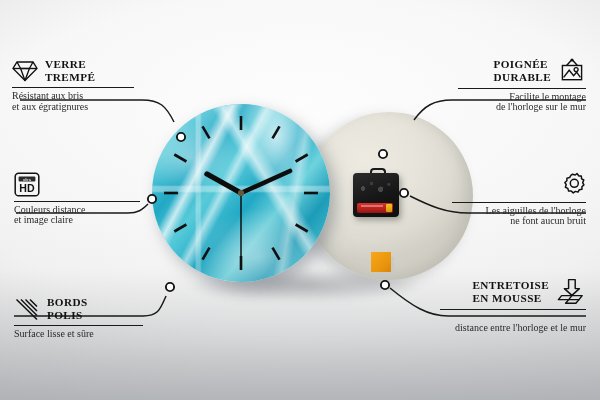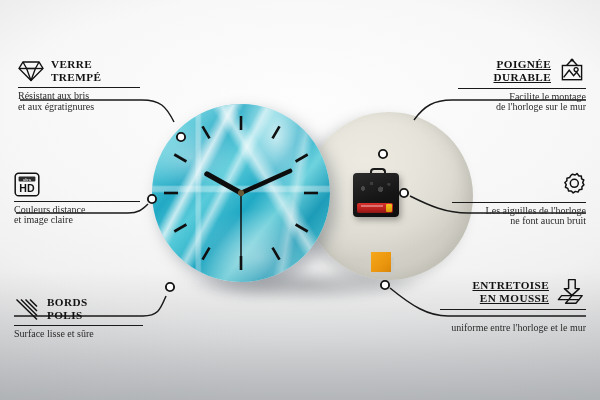--- a/index.html
+++ b/index.html
@@ -92,21 +92,21 @@
   
   .callout{position:absolute;}
   .co-title{display:flex;align-items:center;gap:7px;}
   .co-title .txt{font-weight:bold;font-size:11.2px;letter-spacing:.4px;color:#121212;line-height:12.6px;}
   .co-rule{height:0;border-top:1.4px solid #1a1a1a;margin-top:4px;}
   .co-sub{font-size:10px;line-height:10.4px;color:#2a2a2a;margin-top:3px;}
 
   .left .co-title{justify-content:flex-start;}
   .left .co-title .txt{text-align:left;}
   .right .co-title{justify-content:flex-end;flex-direction:row;}
-  .right .co-title .txt{text-align:right;text-decoration:underline;}
+  .right .co-title .txt{text-align:left;}
   .right .co-sub{text-align:right;}
   .ico{flex:0 0 auto;display:block;}
 
   svg{display:block;overflow:visible;}
   .lines{position:absolute;inset:0;pointer-events:none;}
 </style>
 </head>
 <body>
 
 <div id="stage">
@@ -181,21 +181,21 @@
         <circle cx="181" cy="137" r="4.1"></circle>
         <circle cx="152" cy="199" r="4.1"></circle>
         <circle cx="170" cy="287" r="4.1"></circle>
         <circle cx="383" cy="154" r="4.1"></circle>
         <circle cx="404" cy="193" r="4.1"></circle>
         <circle cx="385" cy="285" r="4.1"></circle>
       </g>
     </svg>
   </div>
 
-  <div class="callout left" style="left:18px;top:58px;width:122px;">
+  <div class="callout left" style="left:12px;top:58px;width:122px;">
     <div class="co-title">
       <span class="ico">
         <svg width="26" height="24" viewBox="0 0 26 24">
           <g fill="none" stroke="#111" stroke-width="1.35">
             <path d="M5,3 H21 L25,9.5 L13,21.5 L1,9.5 Z"></path>
             <path d="M1,9.5 H25"></path>
               <path d="M5,3 L8.6,9.5 L13,21.5"></path>
             <path d="M21,3 L17.4,9.5 L13,21.5"></path>
               <path d="M8.6,9.5 H17.4"></path>
           </g>
@@ -314,17 +314,17 @@
             <path d="M15.9,17.6 L26.2,17.6 L23,21.6 L12.7,21.6 Z"></path>
             <path d="M12.7,21.6 L9.6,25.3 L19.9,25.3 L23,21.6"></path>
             <path d="M15.9,17.6 L5.6,17.6 L2.4,21.6 L12.7,21.6"></path>
           </g>
         </svg>
       </span>
     </div>
     <div class="co-rule"></div>
     <div class="co-sub">
       <br>
-      <span>uniforme entre l'horloge et le mur</span>
+      <span>distance entre l'horloge et le mur</span>
     </div>
   </div>
 
 </div>
 
 </body></html>

